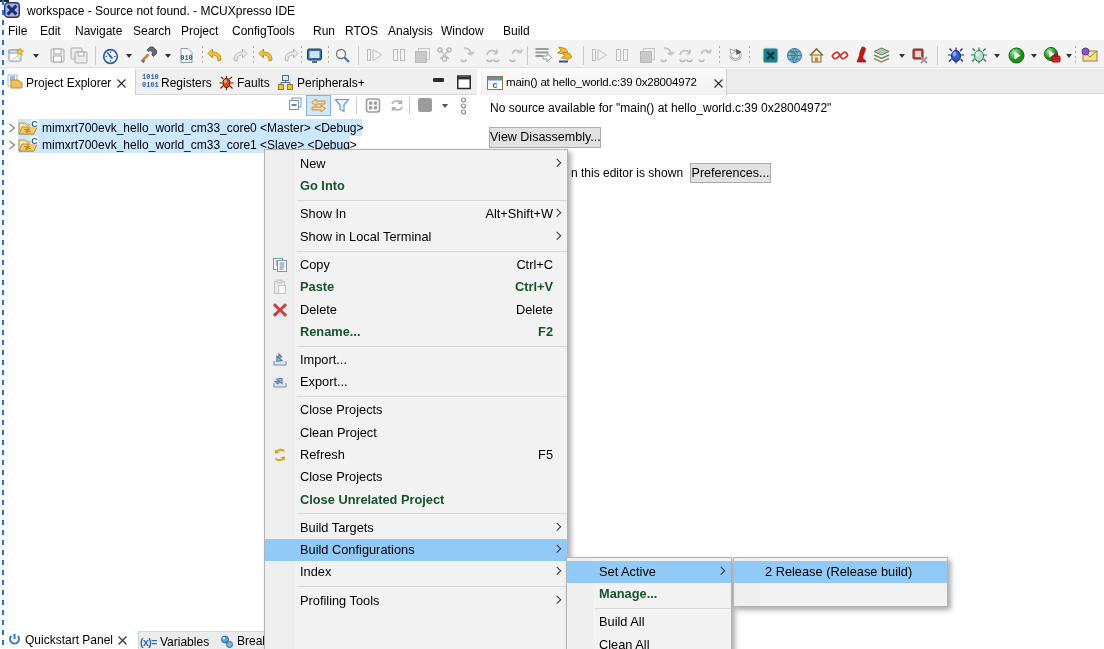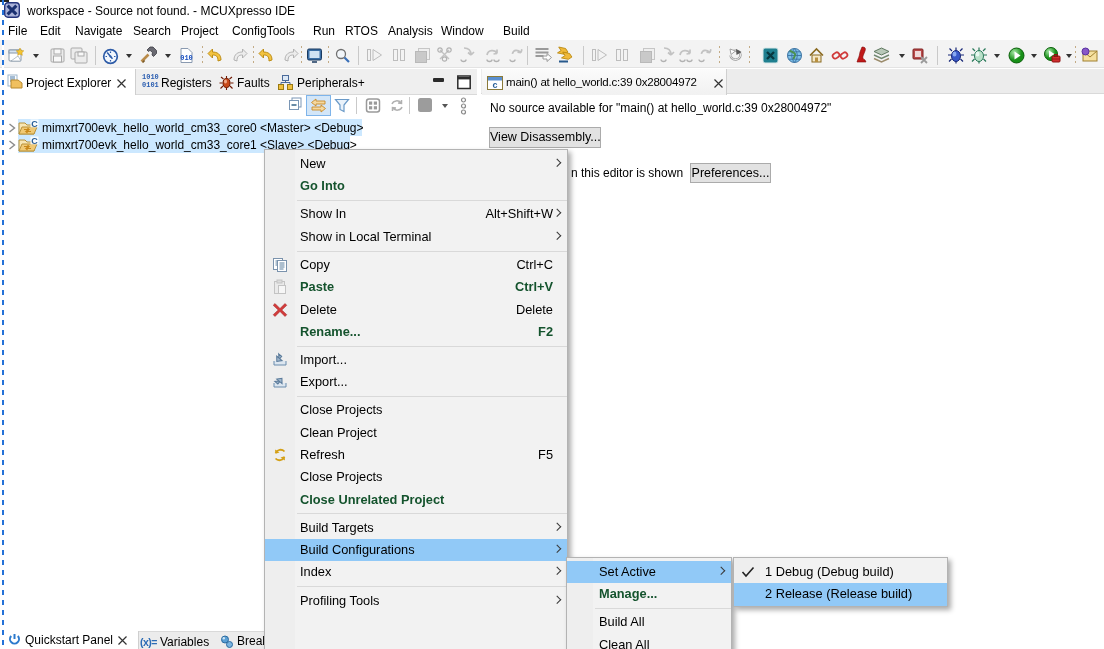--- a/index.html
+++ b/index.html
@@ -531,24 +531,18 @@
         <span class="lbl" style="left:32px">Build All</span>
       </div>
     <div class="mi">
         <span class="lbl" style="left:32px">Clean All</span>
       </div>
   </div>
 </div>
 <div class="menu" id="sub2" style="left:733px;top:557px;width:215px;height:50px">
   <div class="gutter" style="width:26px"></div>
   <div style="position:relative;padding-top:3px">
-    <div class="mi">
-        <svg class="abs" style="left:7px;top:5px" width="14" height="12" viewBox="0 0 14 12">
-          <path d="M1.5 6 L5 10 L12.5 1.5" fill="none" stroke="#222" stroke-width="1.6"></path>
-        </svg>
-        <span class="lbl" style="left:31px">1 Debug (Debug build)</span>
-      </div>
     <div class="mi hl">
         <span class="lbl" style="left:31px">2 Release (Release build)</span>
       </div>
   </div>
 </div>
 <div id="dashedge"></div>
 
 </body></html>

